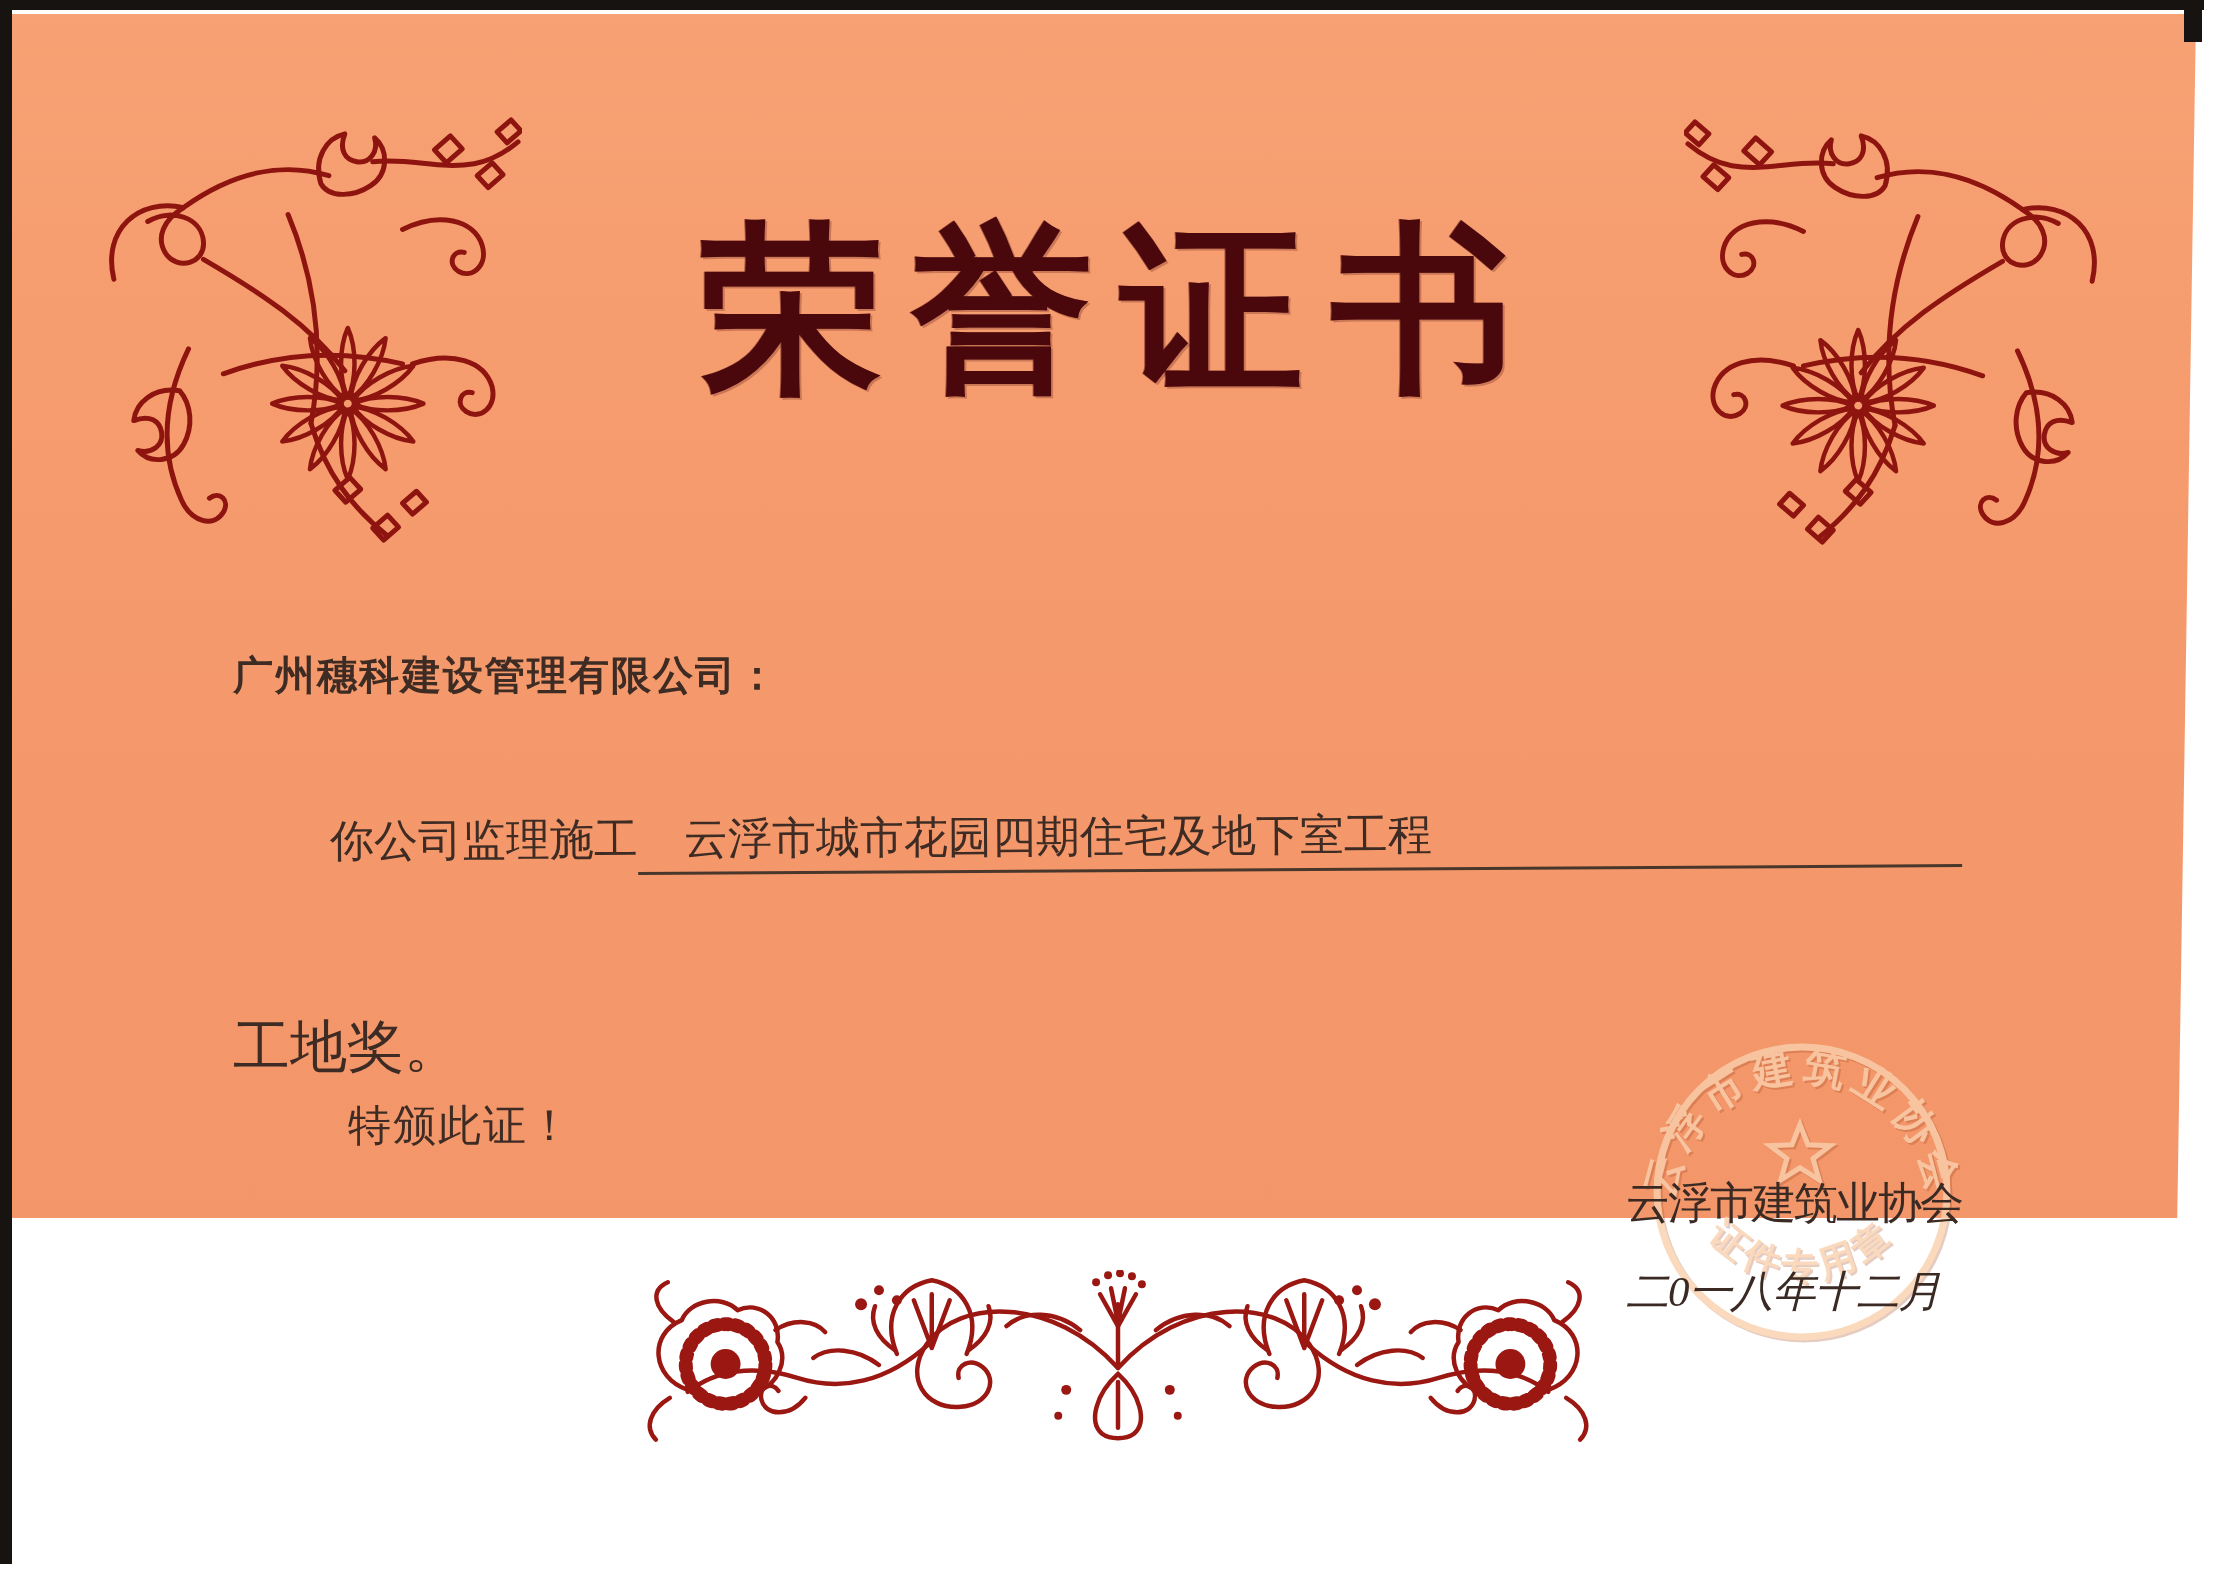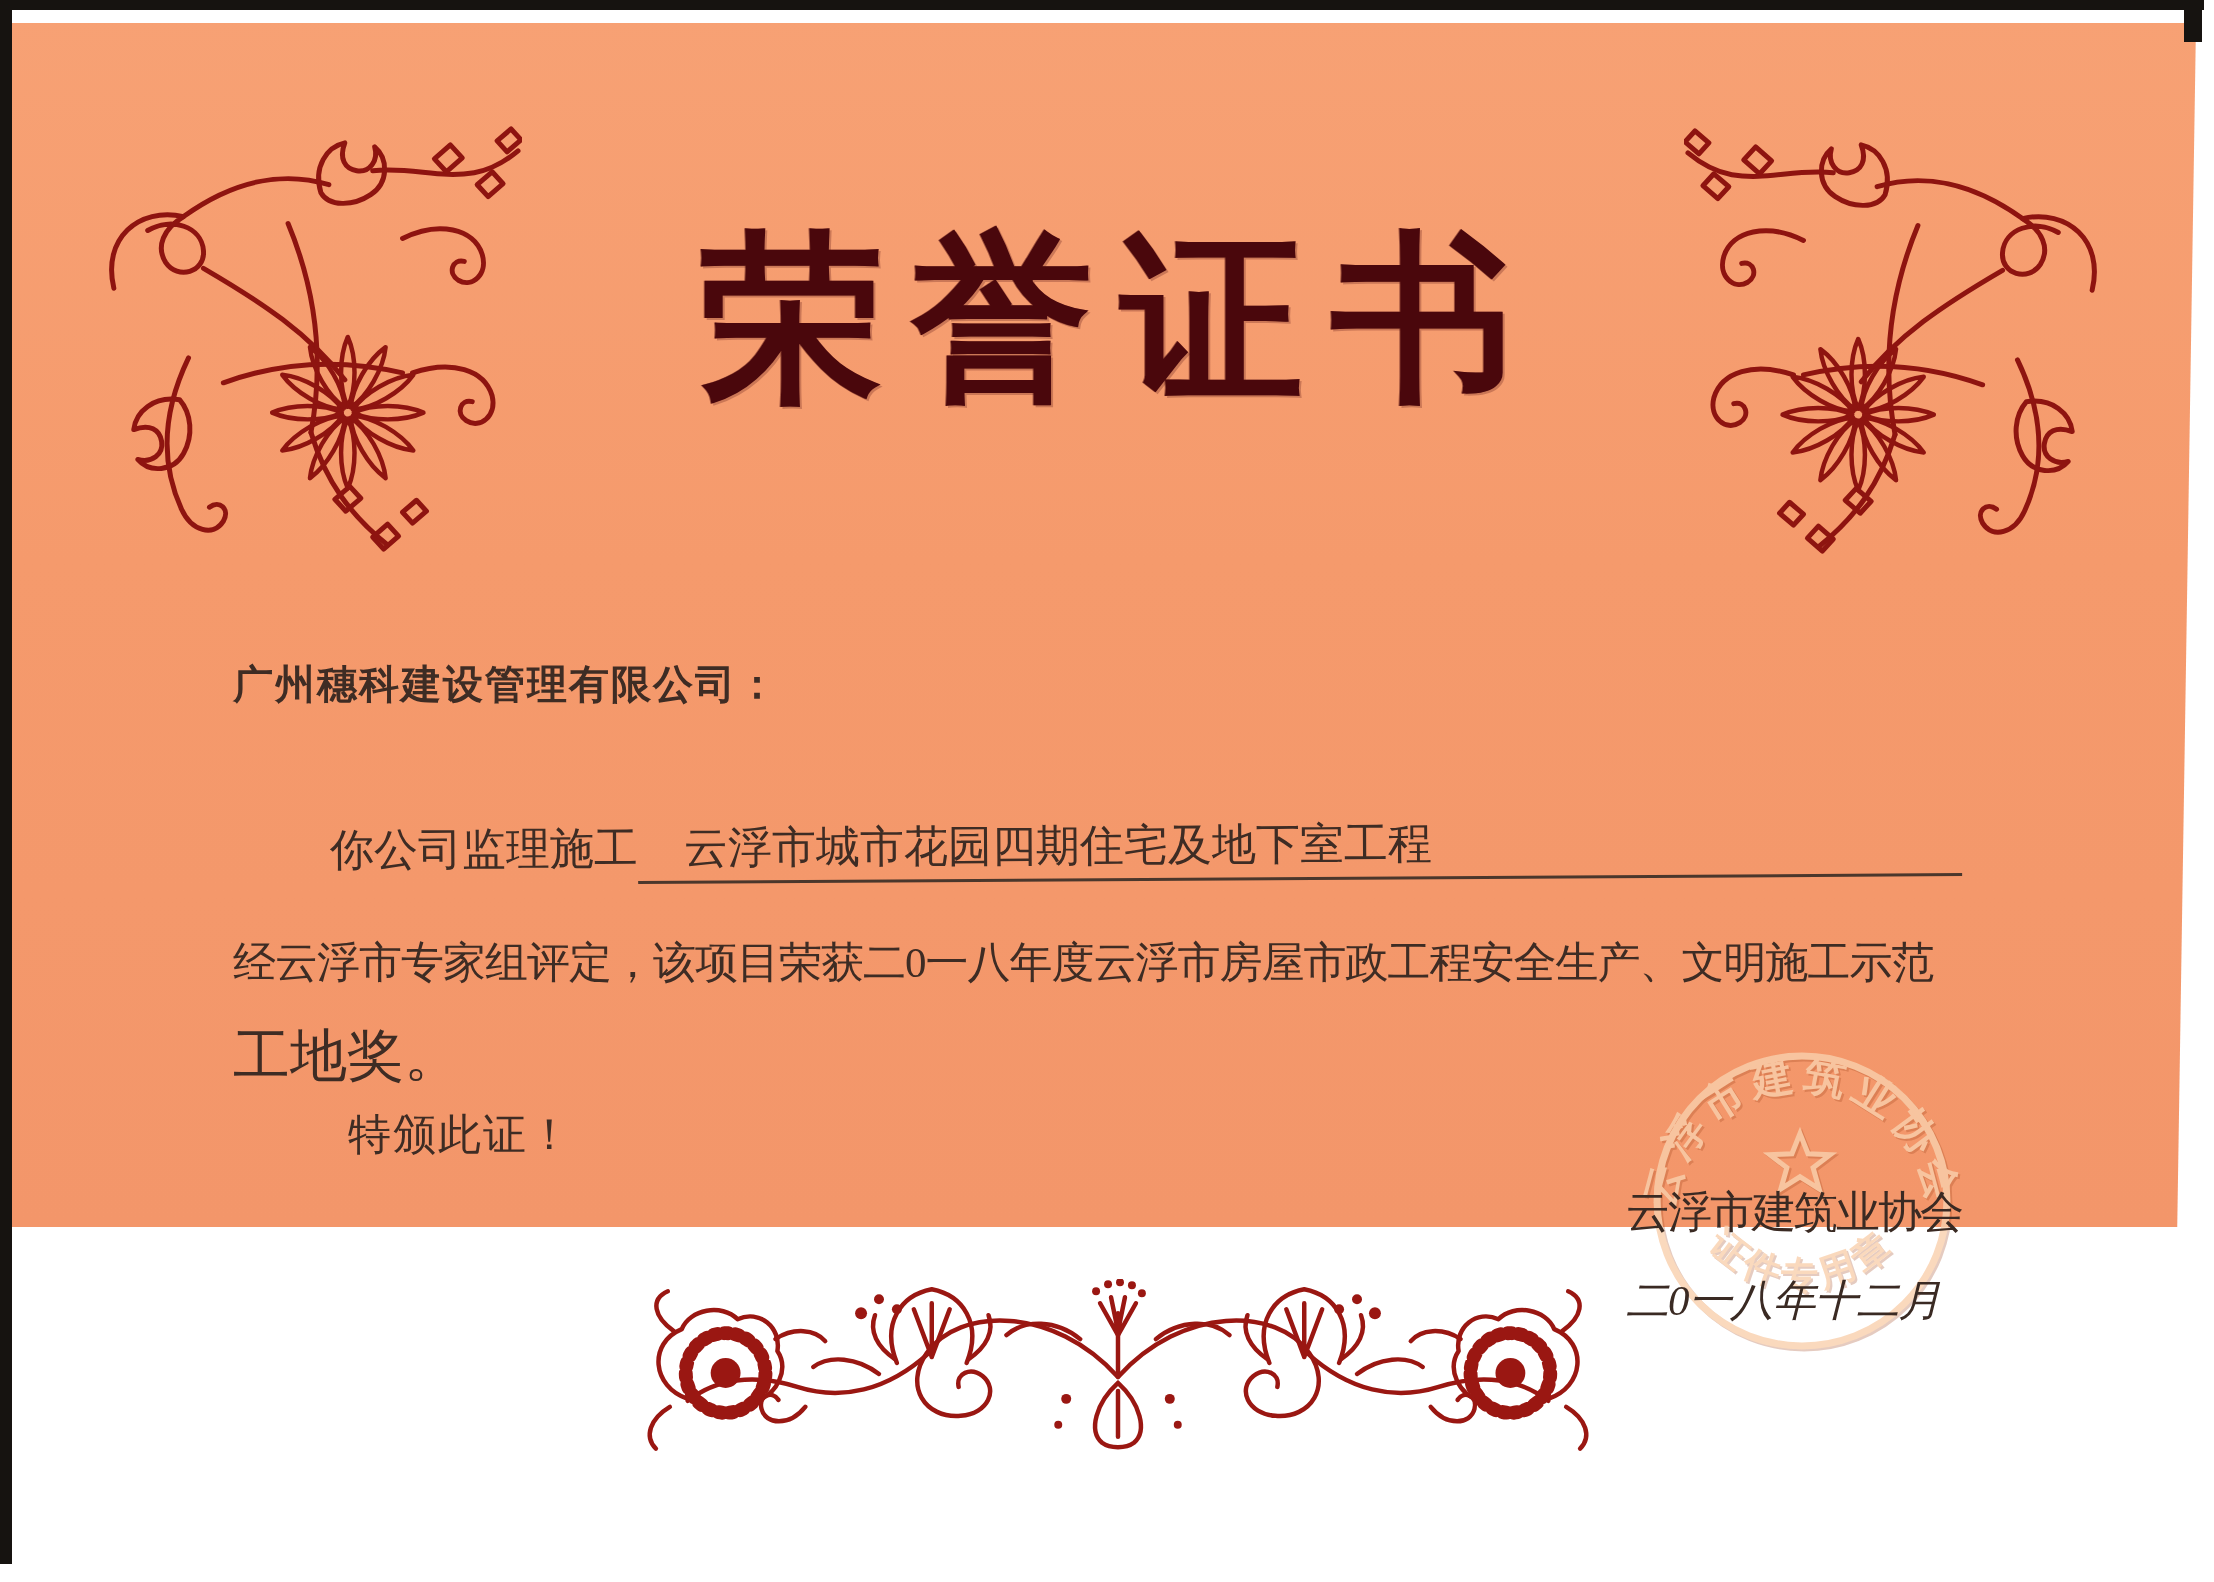--- a/index.html
+++ b/index.html
@@ -2,21 +2,21 @@
 <html><head>
 <meta charset="utf-8">
 <style>
   html,body{margin:0;padding:0;background:#ffffff;}
   .page{
     position:relative;width:2214px;height:1582px;background:#ffffff;
     overflow:hidden;font-family:"Liberation Serif","DejaVu Serif",serif;
   }
   
   .paper{
-    position:absolute;left:0;top:17px;width:2214px;height:1210px;
+    position:absolute;left:0;top:8px;width:2214px;height:1210px;
     background:linear-gradient(180deg,#f7a174 0%,#f59a6c 45%,#f3966a 100%);
     clip-path:polygon(8px 6px,2196px 6px,2172px 1546px,8px 1556px);
   }
   
   .edge{position:absolute;background:#161310;}
   .edge-top{left:0;top:0;width:2204px;height:10px;}
   .edge-left{left:0;top:0;width:12px;height:1564px;}
   .edge-notch{left:2184px;top:0;width:18px;height:42px;}
   
   .title{
@@ -102,21 +102,20 @@
 
     <h1 class="title">荣誉证书</h1>
 
     <div class="txt recipient">广州穗科建设管理有限公司：</div>
 
     <div class="txt line1">
       <span class="prefix">你公司监理施工</span>
       <span class="project"><span>云浮市城市花园四期住宅及地下室工程</span></span>
     </div>
 
-    <div class="txt line2">经云浮市专家组评定，该项目荣获二0一八年度云浮市房屋市政工程安全生产、文明施工示范</div>
     <div class="txt line3">工地奖。</div>
     <div class="txt line4">特颁此证！</div>
 
     <svg class="seal" viewBox="0 0 320 320" aria-hidden="true">
       <defs>
         <path id="sealTopArc" d="M 34,200 A 128,128 0 1 1 286,200"></path>
         <path id="sealBotArc" d="M 48,180 A 128,128 0 0 0 272,180"></path>
       </defs>
       <circle class="ring" cx="160" cy="160" r="144" stroke-width="7"></circle>
       <text font-size="41" letter-spacing="7"><textPath href="#sealTopArc" startOffset="50%" text-anchor="middle">云浮市建筑业协会</textPath></text>

